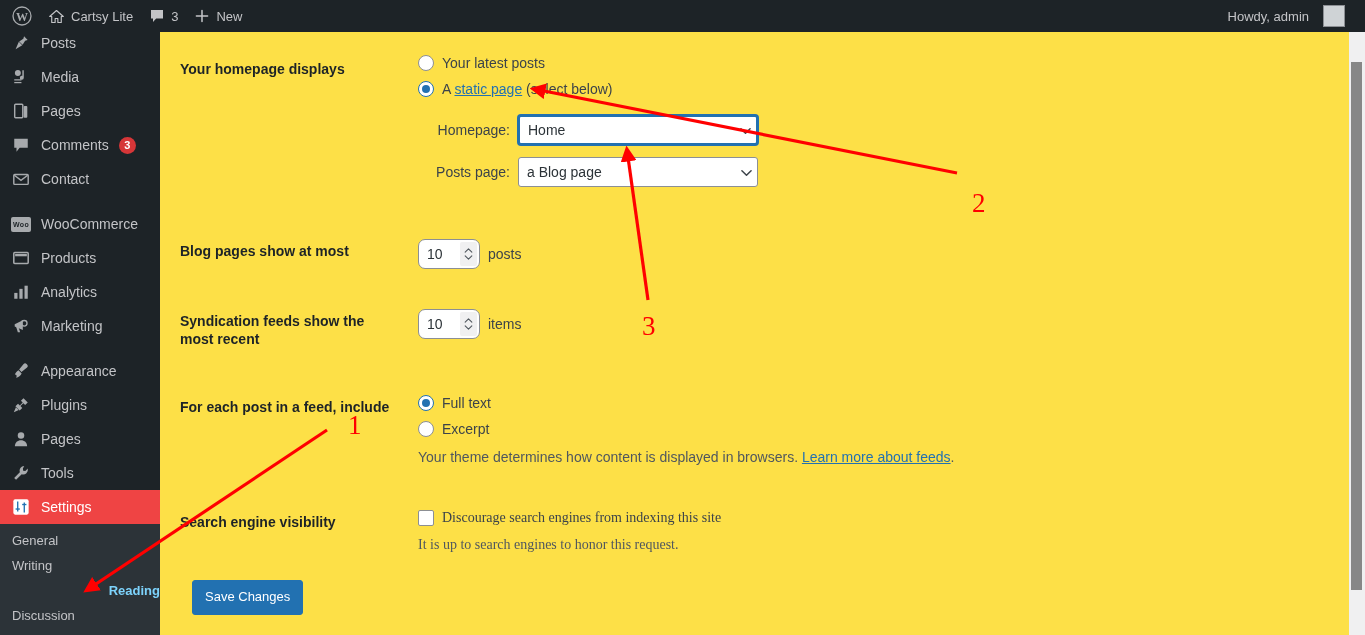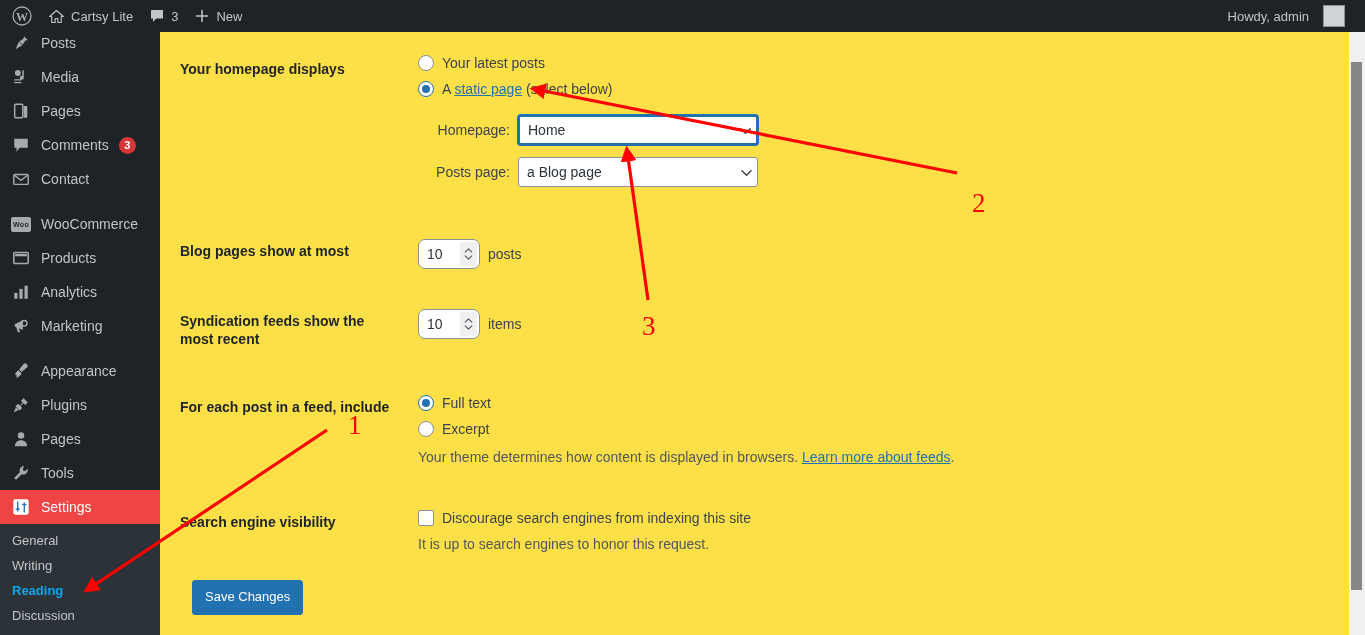--- a/index.html
+++ b/index.html
@@ -52,21 +52,21 @@
   }
   .woo-badge {
     width: 20px; height: 15px; background: #a7aaad; color: #1d2327;
     font-size: 7px; font-weight: 700; display: flex; align-items: center;
     justify-content: center; border-radius: 2px; letter-spacing: .3px;
   }
   .submenu { background: #2c3338; padding: 4px 0 8px 0; }
   .submenu-item {
     display: block; padding: 5px 0 5px 12px; font-size: 13px; color: #c3c4c7; cursor: pointer;
   }
-  .submenu-item.current { color: #0ea5e9; font-weight: 700; }
+  .submenu-item.current { color: #7dd3fc; font-weight: 700; text-align: right; }
 
   
   .content {
     position: absolute; top: 32px; left: 160px; width: 1205px; height: 603px;
     background: #fde047; overflow: hidden;
   }
   .form-table { width: 100%; border-collapse: collapse; margin-top: 8px; }
   .form-table tr { vertical-align: top; }
   .form-table th {
     text-align: left; font-size: 14px; font-weight: 600; color: #1d2327;
@@ -460,21 +460,21 @@
             <div class="radio-row">
               <span class="radio"></span>
               <span class="radio-label">Excerpt</span>
             </div>
             <div class="hint"><span>Your theme determines how content is displayed in browsers. </span><span class="link">Learn more about feeds</span><span>.</span></div>
           </td>
         </tr>
 
         <tr>
           <th style="padding-top:30px;">Search engine visibility</th>
-          <td style="padding-top:27px;">
+          <td style="padding-top:27px;font-family:Liberation Serif, serif;">
             <div class="check-row">
               <span class="checkbox"></span>
               <span class="radio-label">Discourage search engines from indexing this site</span>
             </div>
             <div class="hint">It is up to search engines to honor this request.</div>
           </td>
         </tr>
 
       </tbody>
     </table>

